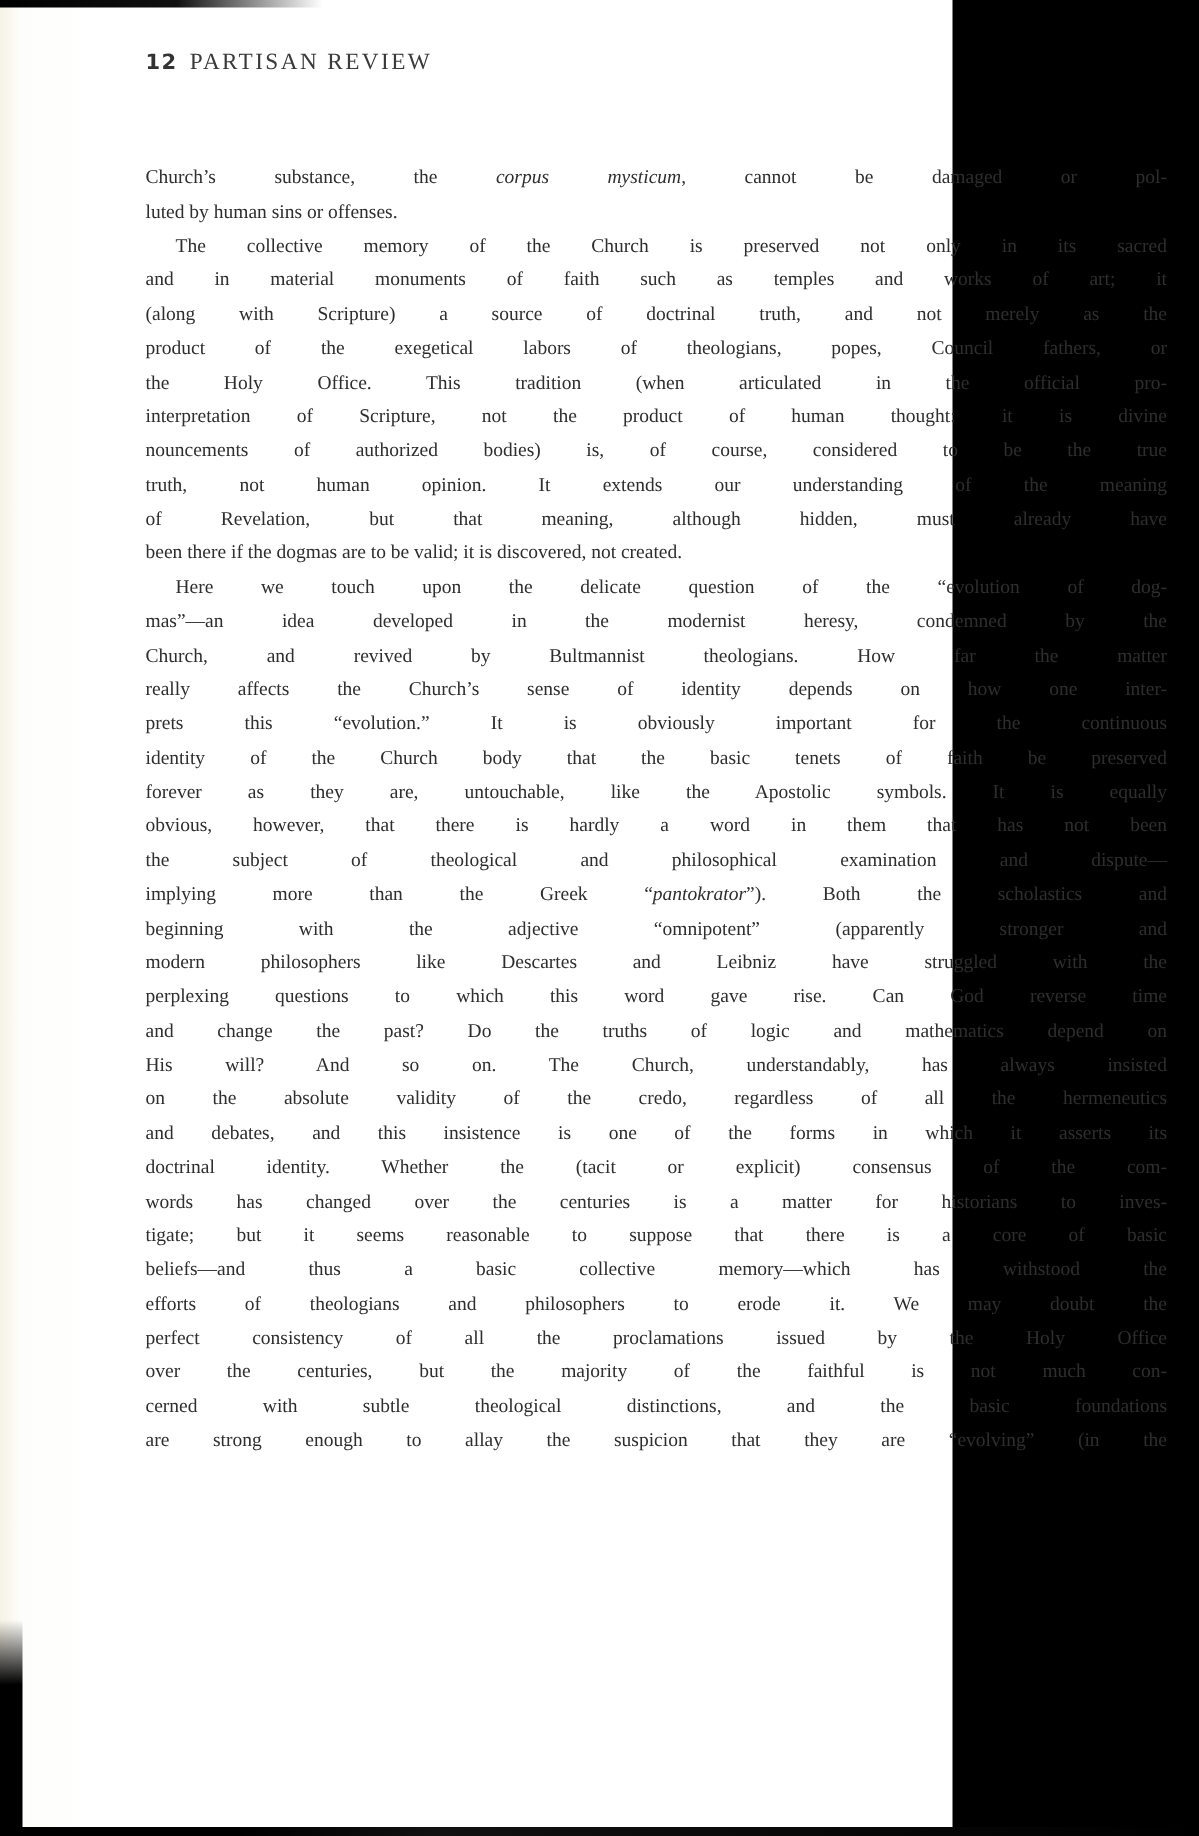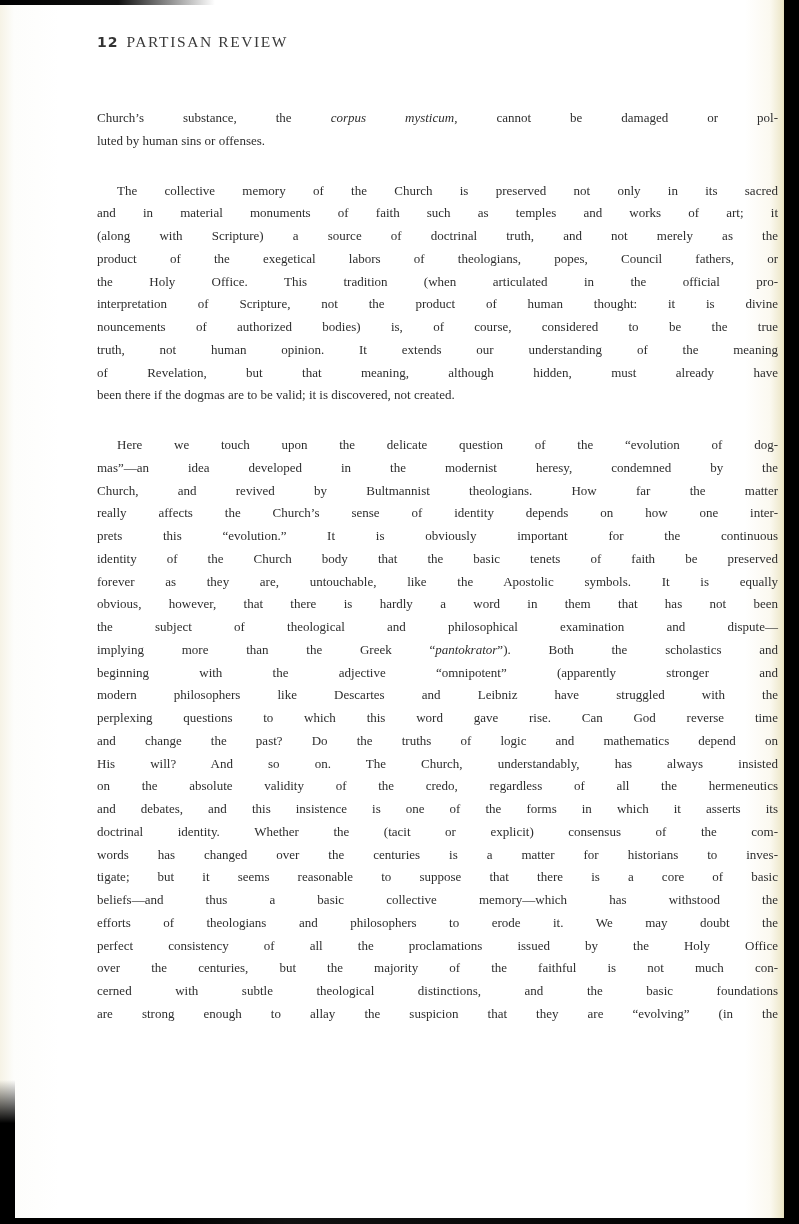--- a/index.html
+++ b/index.html
@@ -10,21 +10,21 @@
     body {
       width: 799px;
       height: 1224px;
       position: relative;
       overflow: hidden;
     }
     .page {
       position: absolute;
       left: 0;
       top: 0;
-      width: 784px;
+      width: 635px;
       height: 1218px;
       background: linear-gradient(to right, #f6f3e6 0px, #fdfdfb 14px, #ffffff 60px, #ffffff 745px, #fbf9f0 770px, #ece6c8 783px, #d8d0a8 785px);
     }
     .top-shadow {
       position: absolute;
       left: 0;
       top: 0;
       width: 215px;
       height: 5px;
       background: linear-gradient(to right, #000 0%, #111 55%, rgba(0,0,0,0) 100%);
@@ -78,21 +78,20 @@
       white-space: nowrap;
       text-align: justify;
       text-align-last: justify;
       height: 22.75px;
     }
     .line.last {
       text-align-last: left;
     }
     .line.indent {
       padding-left: 20px;
-      margin-top: 27px;
     }
     .line em { font-style: italic; }
   </style>
 </head>
 <body>
 
 <div class="page">
   <div class="running-head">
     <span class="folio">12</span><span>PARTISAN REVIEW</span>
   </div>

